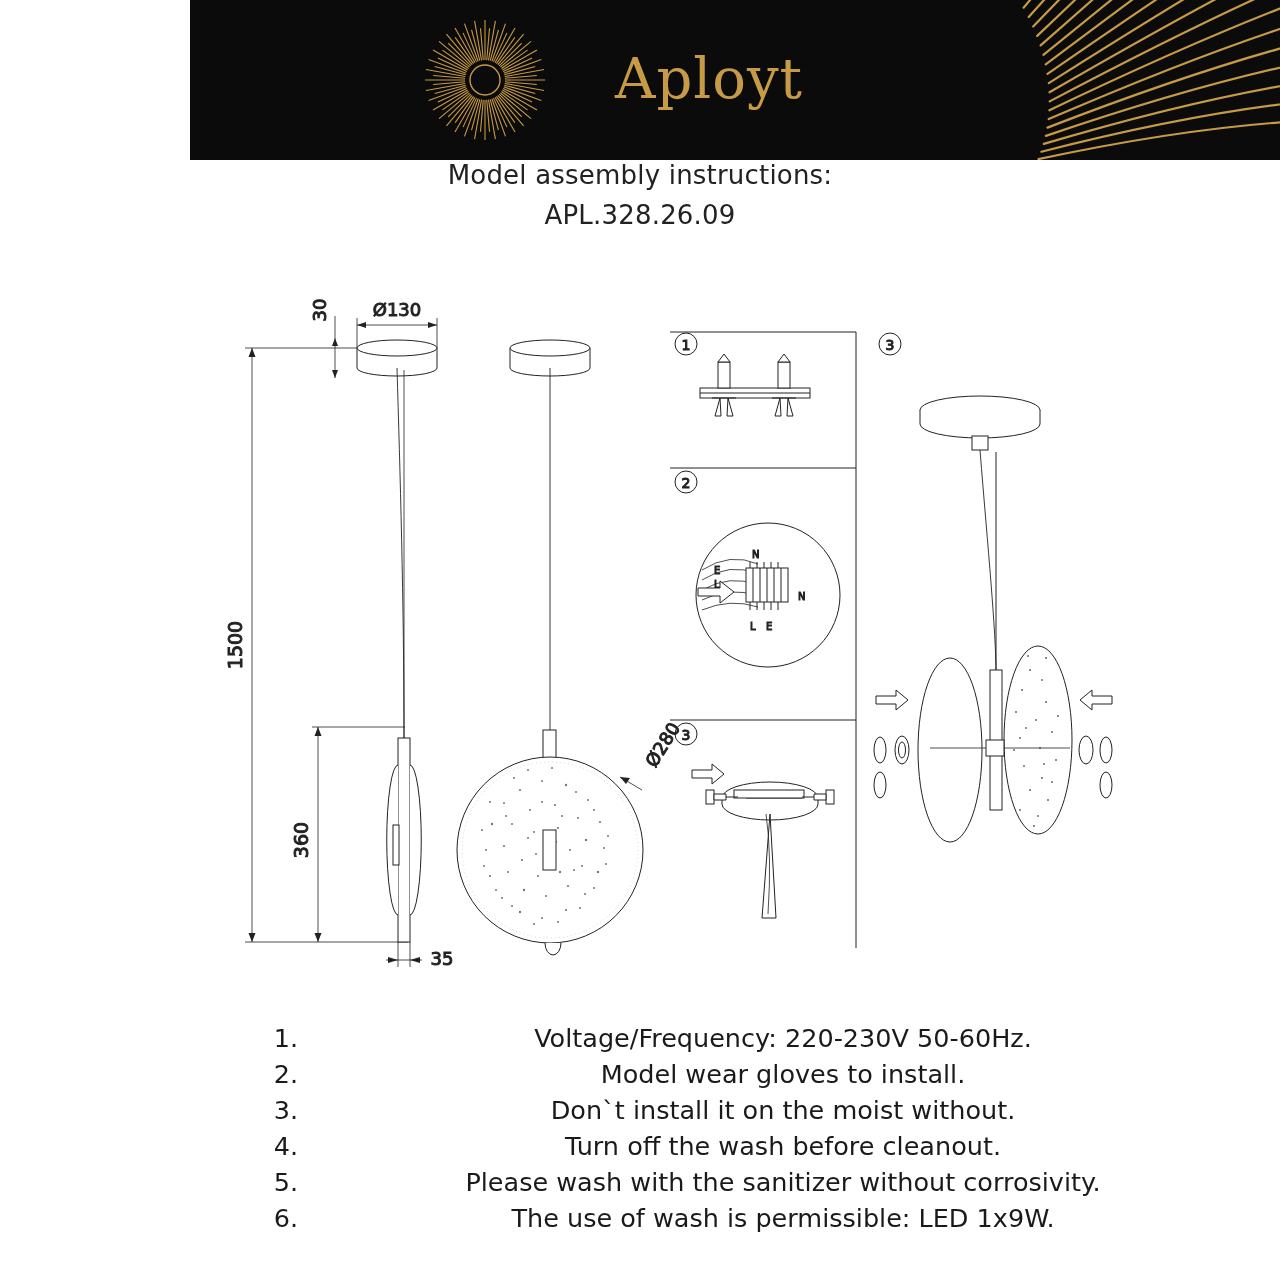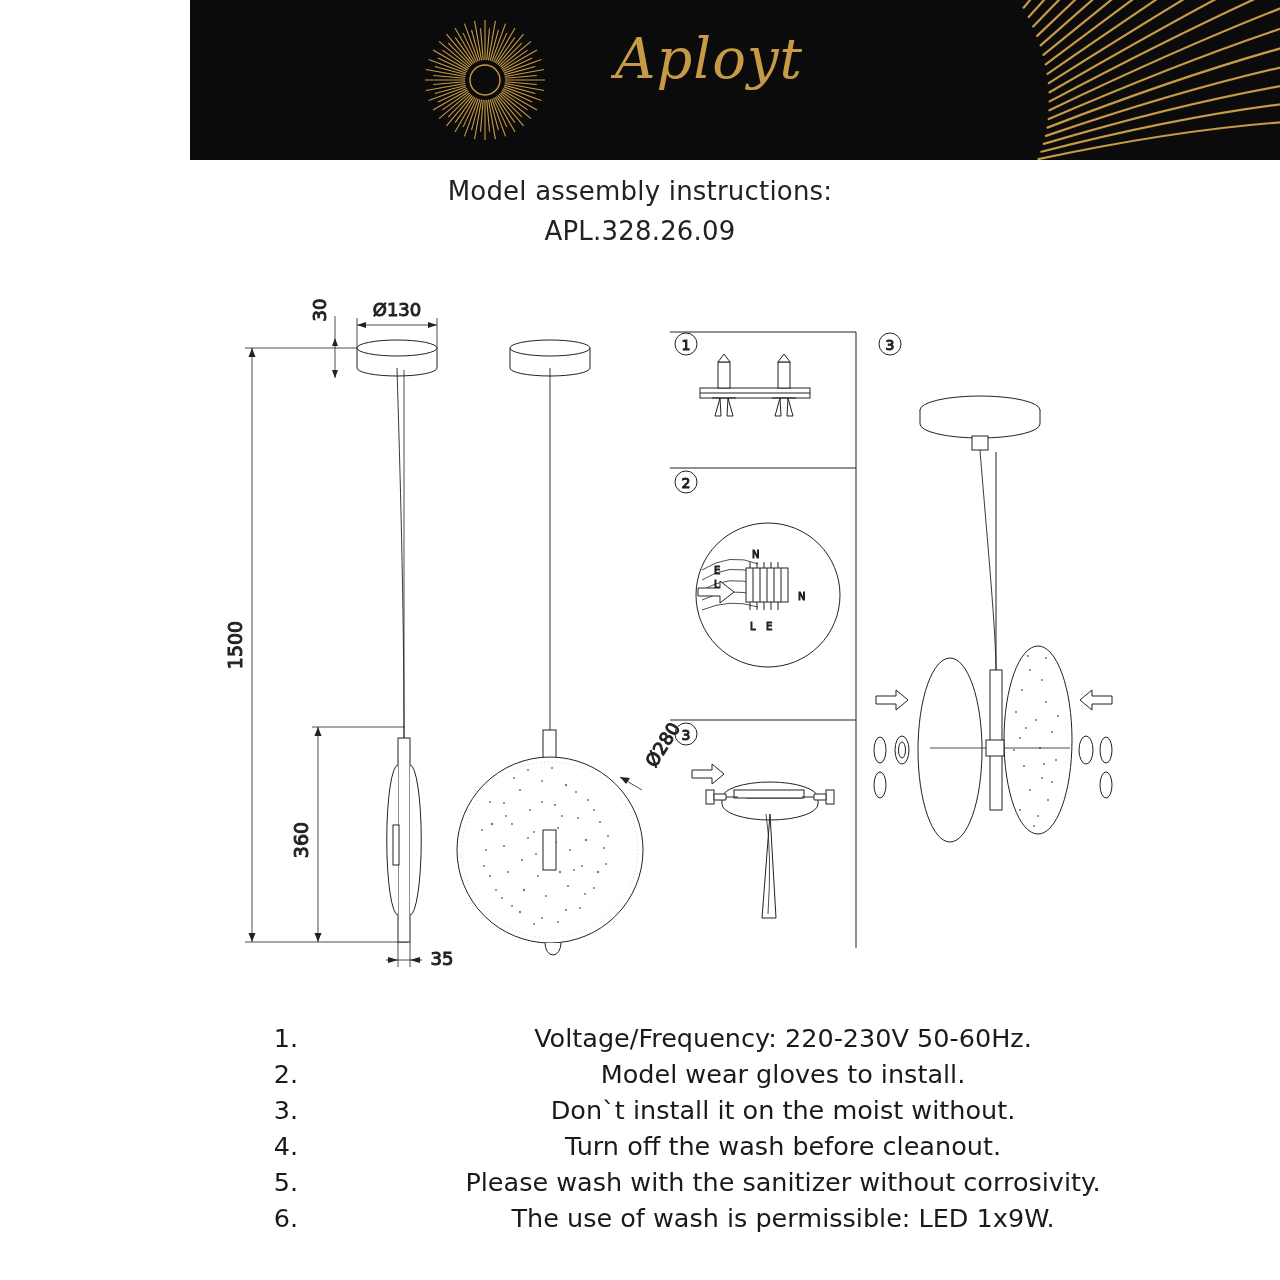--- a/index.html
+++ b/index.html
@@ -41,32 +41,31 @@
   .banner-fan {
     position: absolute;
     right: -60px;
     top: -180px;
     width: 520px;
     height: 400px;
   }
   .brand {
     position: absolute;
     left: 425px;
-    top: 26px;
+    top: 46px;
     font-family: "DejaVu Serif", serif;
     font-size: 56px;
     letter-spacing: 1px;
     color: #c79a46;
-    font-style: italic;
   }
   
   .title-block {
     position: absolute;
     left: 0;
-    top: 176px;
+    top: 160px;
     width: 1280px;
     text-align: center;
   }
   .title-line1 {
     font-size: 26px;
     color: #222;
     letter-spacing: .2px;
   }
   .title-line2 {
     font-size: 26px;

